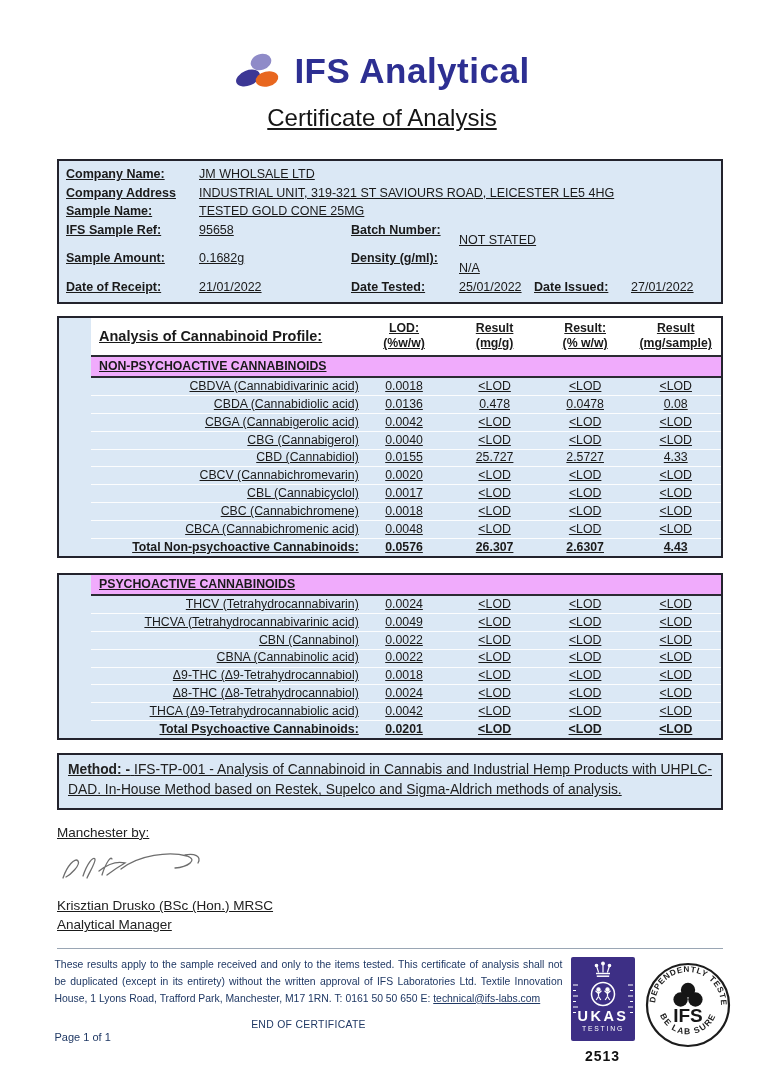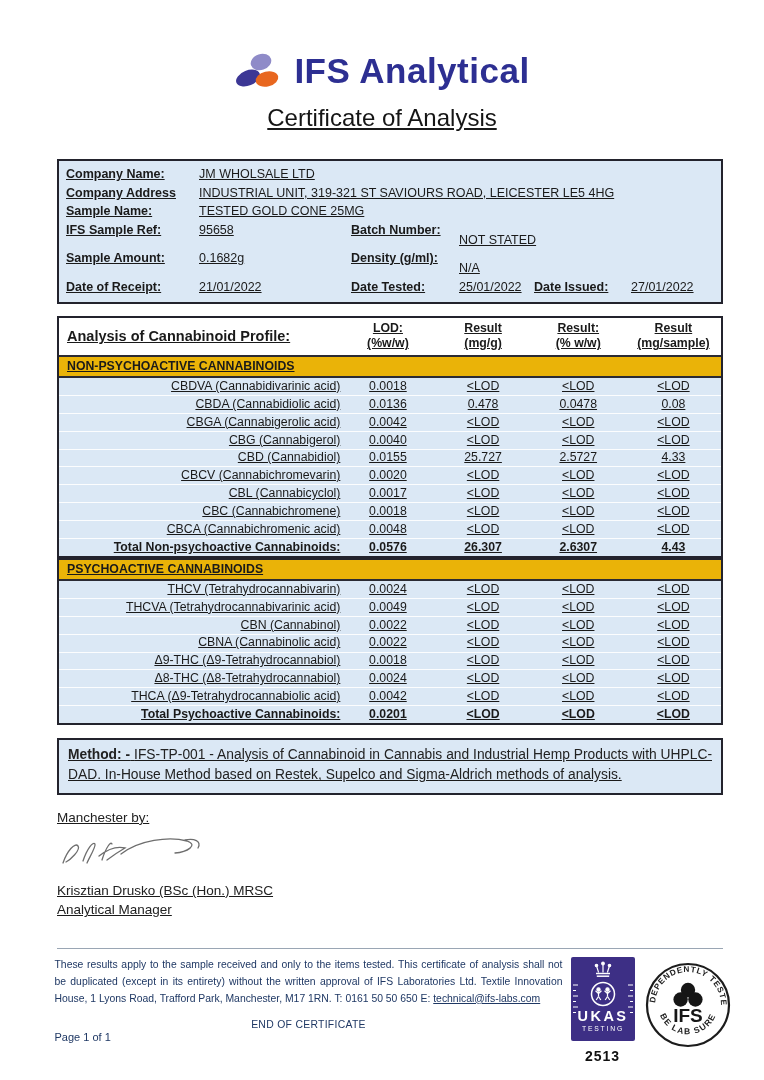--- a/index.html
+++ b/index.html
@@ -28,27 +28,27 @@
   .l1 { width:133px; flex:none; }
   .v1 { flex:1 1 auto; }
   .v1f { width:152px; flex:none; }
   .l2 { width:108px; flex:none; font-weight:bold; }
   .v2 { flex:1 1 auto;margin-top:10px; }
   .v2f { width:75px; flex:none; }
   .l3 { width:97px; flex:none; font-weight:bold; }
   .v3 { flex:1 1 auto; }
 
   
-  .tbl { margin-top:12px; border:2px solid #23232d; background:#dbe8f5; font-size:12.3px; }
-  .tbl2 { margin-top:0; }
+  .tbl { margin-top:12px; border:2px solid #23232d; background:#dbe8f5; font-size:12.3px;padding-left:32px; }
+  .tbl2 { margin-top:15px; }
   .tbl-head { display:flex; align-items:center; background:#ffffff; border-bottom:2px solid #2b2b33; padding:3px 0; }
   .tbl-title { width:42.5%; padding-left:8px; font-size:14.5px; font-weight:bold; }
   .col-h { width:14.375%; text-align:center; font-weight:bold; line-height:1.28; }
   .col-h span { display:block; }
-  .sec-h { background:#eab308; border-bottom:2px solid #2b2b33; font-weight:bold; font-size:12.3px; padding:2px 8px 3px 8px; }
+  .sec-h { background:#f0abfc; border-bottom:2px solid #2b2b33; font-weight:bold; font-size:12.3px; padding:2px 8px 3px 8px; }
   .row { display:flex; line-height:15.3px; padding:0.8px 0; }
   .t-body .row + .row, .row.total { border-top:1px solid rgba(255,255,255,0.9); }
   .c { width:14.375%; text-align:center; }
   .c.name { width:42.5%; text-align:right; padding-left:8px; }
   .row.total { font-weight:bold; }
 
   
   .method-box {
     margin-top:13px; border:2px solid #23232d; background:#dbe8f5;
     padding:5px 9px 7px 9px; font-size:13.8px; line-height:1.48; text-align:justify; color:#222;

